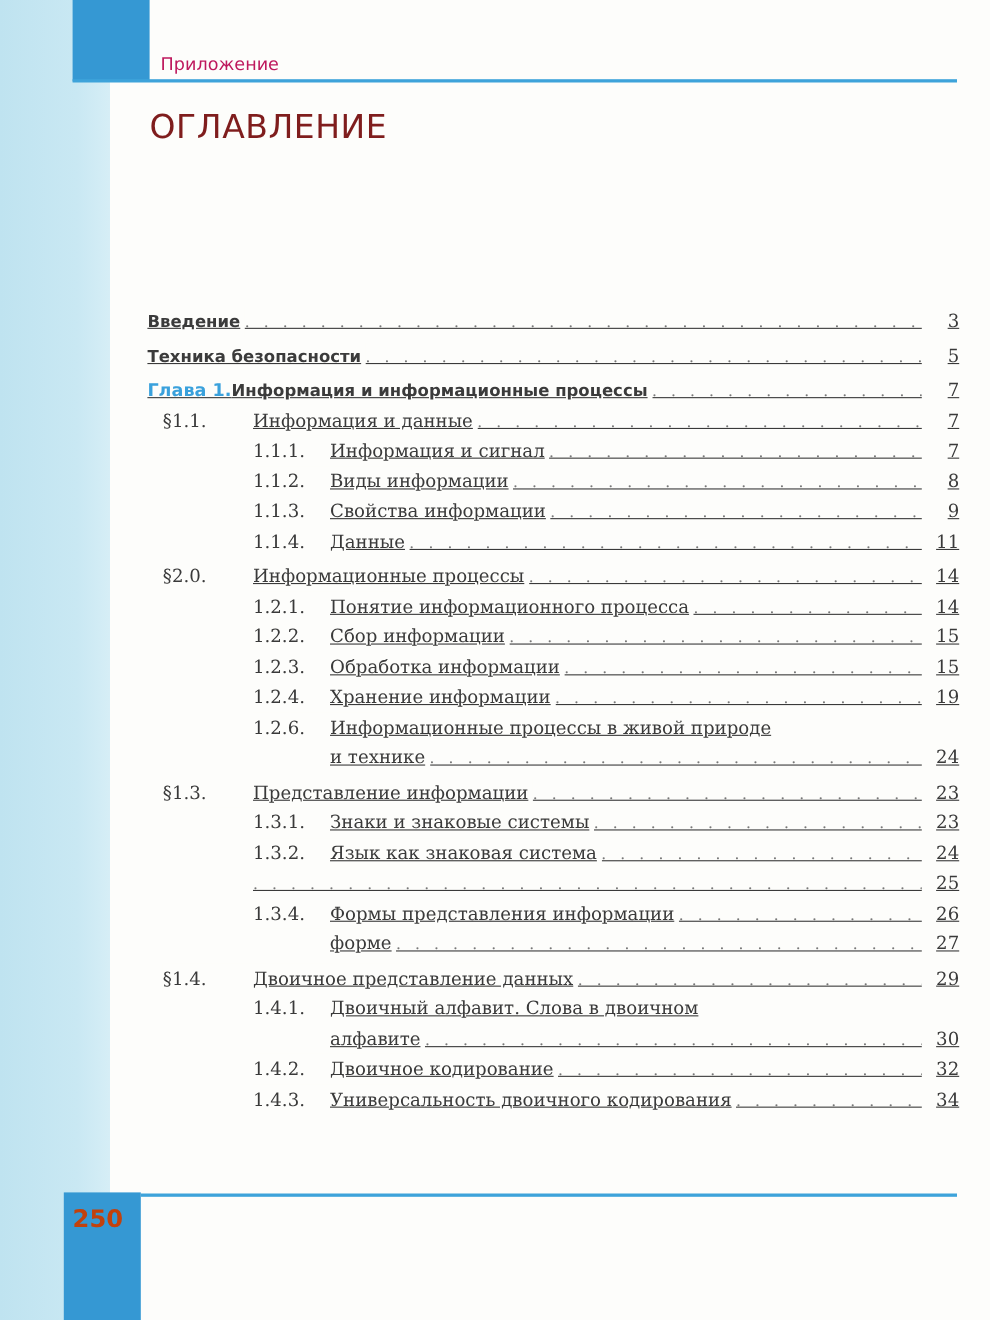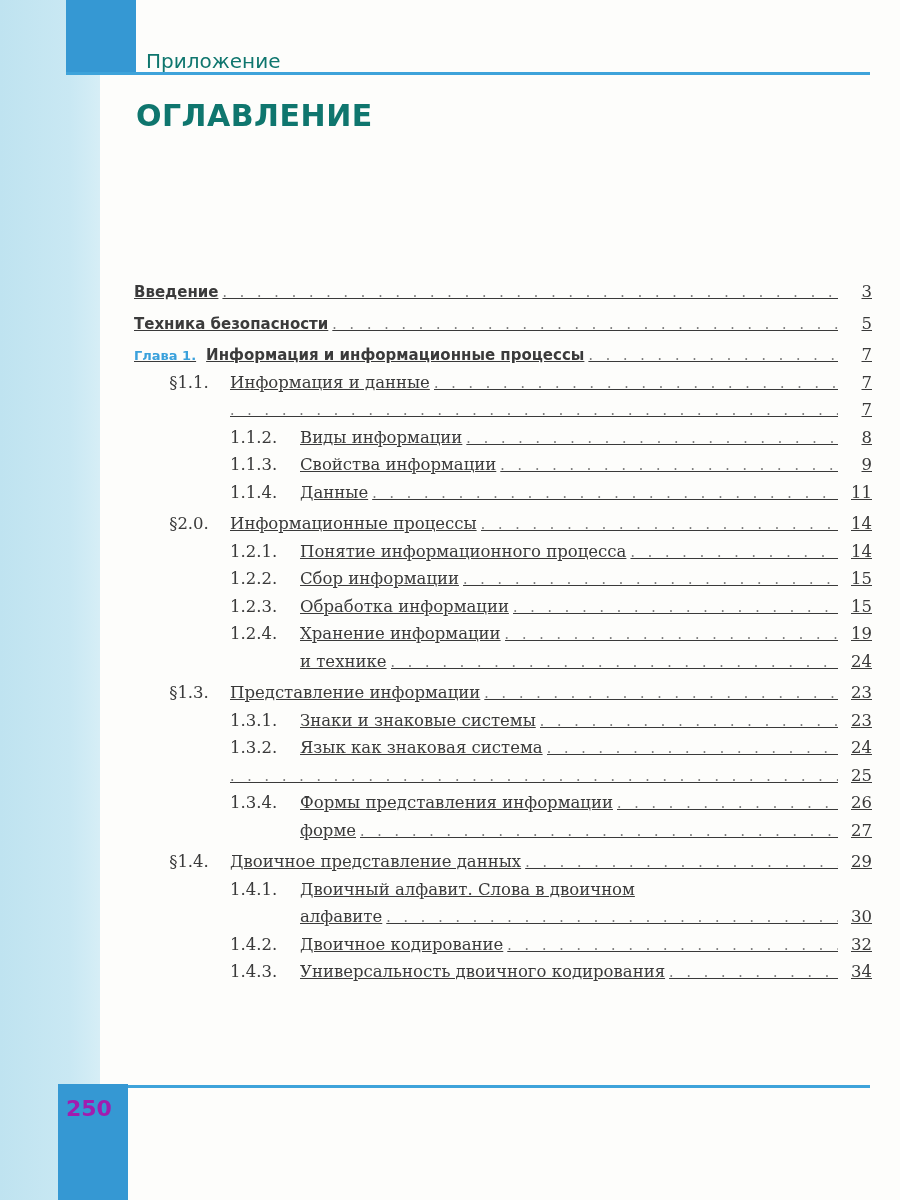--- a/index.html
+++ b/index.html
@@ -16,39 +16,39 @@
   .top-block {
     position:absolute; left:66px; top:0; width:70px; height:74px;
     background:#3598d3;
   }
   .top-rule {
     position:absolute; left:66px; top:72px; width:804px; height:3px;
     background:#3ea3da;
   }
   .ghost-running-head {
     position:absolute; left:146px; top:49px; font-family:"DejaVu Sans", sans-serif;
-    font-size:20px; color:#0f766e;
+    font-size:16px; color:#be185d;
   }
   .page-title {
     position:absolute; left:136px; top:98px;
-    font-family:"DejaVu Sans", sans-serif; font-weight:bold;
-    font-size:30px; letter-spacing:0.5px; color:#0f766e;
+    font-family:"DejaVu Sans", sans-serif; font-weight:normal;
+    font-size:30px; letter-spacing:0.5px; color:#7f1d1d;
   }
   .bottom-block {
     position:absolute; left:58px; top:1084px; width:70px; height:116px;
     background:#3598d3;
   }
   .bottom-rule {
     position:absolute; left:128px; top:1085px; width:742px; height:3px;
     background:#3ea3da;
   }
   .page-number {
     position:absolute; left:66px; top:1096px;
     font-family:"DejaVu Sans", sans-serif; font-weight:bold;
-    font-size:22px; color:#a21caf;
+    font-size:22px; color:#c2410c;
   }
   .toc {
     position:absolute; left:134px; top:278px; width:738px;
   }
   .row {
     position:relative; display:flex; align-items:baseline;
     height:27.5px; font-size:16.5px; line-height:27.5px;text-decoration:underline;
   }
   .row.gap-before { margin-top:4px; }
   .row .label { white-space:nowrap; background:#fdfdfb; padding-right:4px; z-index:1; }
@@ -56,24 +56,24 @@
     flex:1; overflow:hidden; white-space:nowrap; color:#777;
     letter-spacing:4.2px; font-size:14px;
   }
   .row .dots::after {
     content:". . . . . . . . . . . . . . . . . . . . . . . . . . . . . . . . . . . . . . . . . . . . . . . . . . . . . . . . . . . . . . . . . . . . . . . . . . . . . . . . . . . . . . . . .";
   }
   .row .pg { width:34px; text-align:right; flex:none; }
   .row.sans .label, .row.sans .pg { }
   .row.sans .label { font-family:"DejaVu Sans", sans-serif; font-weight:bold; font-size:15px; color:#3b3b3b; }
   .row.sans .pg { font-family:"DejaVu Serif", serif; }
-  .chap { color:#3aa1dc; font-family:"DejaVu Sans", sans-serif; font-weight:bold; font-size:13px; margin-right:10px; }
+  .chap { color:#3aa1dc; font-family:"DejaVu Sans", sans-serif; font-weight:bold; font-size:16px; }
   .num { display:inline-block; }
   .ind1 { padding-left:14px; }
-  .ind1 .num { width:82px;text-align:center; }
+  .ind1 .num { width:82px; }
   .ind2 { padding-left:96px; }
   .ind2 .num { width:70px; }
   .ind3 { padding-left:166px; }
 </style>
 </head>
 <body>
 
 <div class="left-band"></div>
 <div class="top-block"></div>
 <div class="top-rule"></div>
@@ -99,20 +99,21 @@
     <span class="dots"></span>
     <span class="pg">7</span>
   </div>
 
   <div class="row ind1">
     <span class="label"><span class="num">§1.1.</span><span>Информация и данные</span></span>
     <span class="dots"></span>
     <span class="pg">7</span>
   </div>
   <div class="row ind2">
+    <span class="label"><span class="num">1.1.1.</span><span>Информация и сигнал</span></span>
     <span class="dots"></span>
     <span class="pg">7</span>
   </div>
   <div class="row ind2">
     <span class="label"><span class="num">1.1.2.</span><span>Виды информации</span></span>
     <span class="dots"></span>
     <span class="pg">8</span>
   </div>
   <div class="row ind2">
     <span class="label"><span class="num">1.1.3.</span><span>Свойства информации</span></span>
@@ -142,20 +143,23 @@
   </div>
   <div class="row ind2">
     <span class="label"><span class="num">1.2.3.</span><span>Обработка информации</span></span>
     <span class="dots"></span>
     <span class="pg">15</span>
   </div>
   <div class="row ind2">
     <span class="label"><span class="num">1.2.4.</span><span>Хранение информации</span></span>
     <span class="dots"></span>
     <span class="pg">19</span>
+  </div>
+  <div class="row ind2">
+    <span class="label"><span class="num">1.2.6.</span><span>Информационные процессы в живой природе</span></span>
   </div>
   <div class="row ind3">
     <span class="label">и технике</span>
     <span class="dots"></span>
     <span class="pg">24</span>
   </div>
 
   <div class="row ind1 gap-before">
     <span class="label"><span class="num">§1.3.</span><span>Представление информации</span></span>
     <span class="dots"></span>

